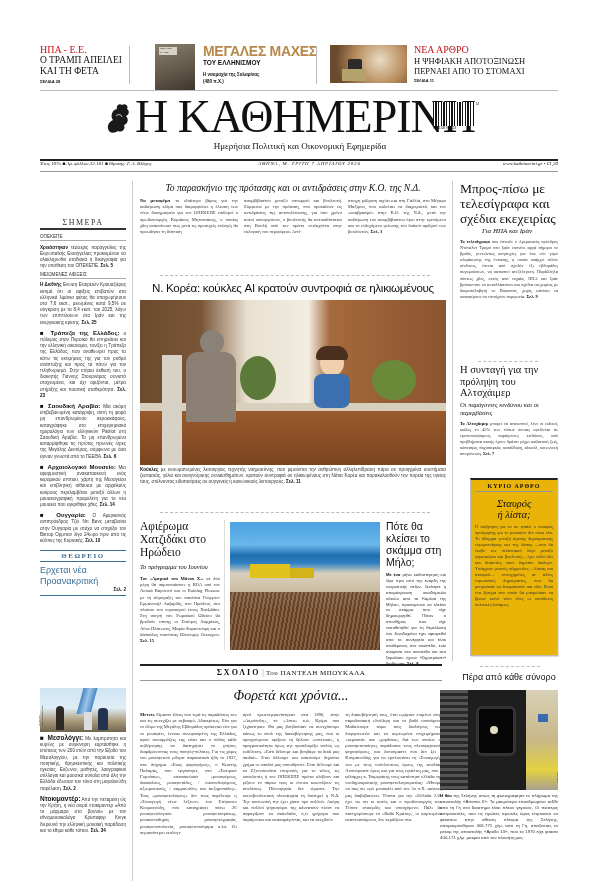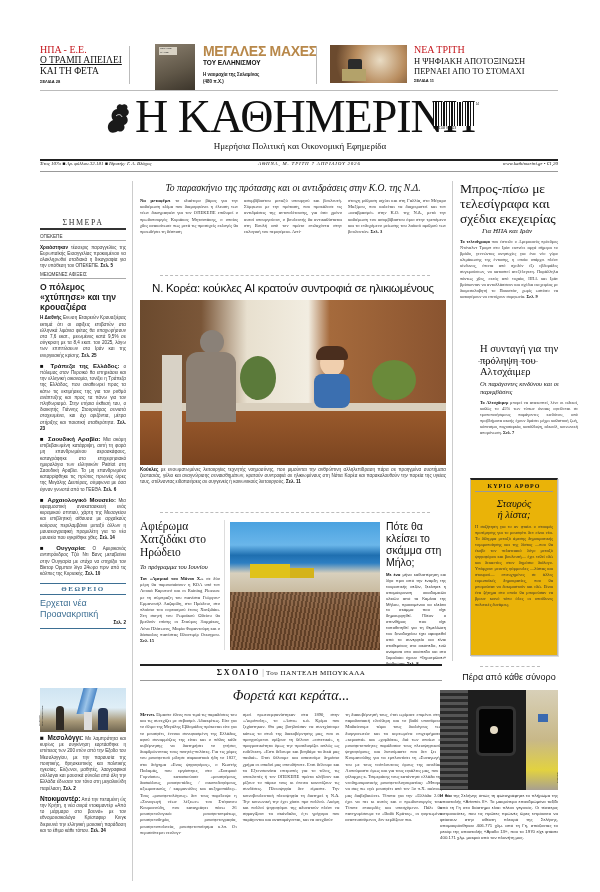--- a/index.html
+++ b/index.html
@@ -14,21 +14,21 @@
 .vline{position:absolute;width:1px;background:#bbb}
 .hline{position:absolute;height:1px;background:#999}
 .dash{position:absolute;height:0;border-top:1px dashed #bbb}
 .photo{position:absolute;overflow:hidden}
 </style>
 </head>
 <body>
 
 <div class="abs" style="left:40px;top:44px;width:90px;height:45px;">
   <div class="serif red" style="font-size:10px;line-height:11px;">ΗΠΑ - Ε.Ε.</div>
-  <div class="serif" style="font-size:9.5px;line-height:11px;text-decoration:underline;">Ο ΤΡΑΜΠ ΑΠΕΙΛΕΙ</div>
+  <div class="serif" style="font-size:9.5px;line-height:11px;">Ο ΤΡΑΜΠ ΑΠΕΙΛΕΙ</div>
   <div class="serif" style="font-size:9.5px;line-height:11px;">ΚΑΙ ΤΗ ΦΕΤΑ</div>
   <div class="sans" style="font-size:4px;font-weight:bold;margin-top:2px;">ΣΕΛΙΔΑ 28</div>
 </div>
 <div class="vline" style="left:129px;top:46px;height:38px;"></div>
 
 <div class="abs" style="left:155px;top:44px;width:140px;height:46px;">
   <div class="photo" style="left:0;top:0;width:40px;height:46px;background:linear-gradient(160deg,#8a7f6e,#5f5647 60%,#3c352b);">
     <div style="position:absolute;left:4px;top:3px;width:18px;height:8px;background:#d8d2c4;font-size:2.5px;color:#333;font-family:'Liberation Sans',sans-serif;line-height:4px;padding:0 1px;">ΜΕΓΑΛΕΣ ΜΑΧΕΣ</div>
   </div>
   <div class="sans" style="position:absolute;left:48px;top:0;font-size:14px;font-weight:bold;color:#b8884a;line-height:14px;white-space:nowrap;letter-spacing:-0.3px;">ΜΕΓΑΛΕΣ ΜΑΧΕΣ</div>
@@ -36,21 +36,21 @@
   <div class="sans" style="position:absolute;left:48px;top:28px;font-size:4.5px;font-weight:bold;">Η ναυμαχία της Σαλαμίνας</div>
   <div class="sans" style="position:absolute;left:48px;top:35px;font-size:4.5px;font-weight:bold;">(480 π.Χ.)</div>
 </div>
 
 <div class="vline" style="left:316px;top:46px;height:38px;"></div>
 <div class="abs" style="left:320px;top:44px;width:240px;height:46px;">
   <div class="photo" style="left:10px;top:1px;width:77px;height:38px;background:radial-gradient(circle at 65% 40%,#e9dcc4,#b88c5e 45%,#6b4a2e 80%);">
     <div style="position:absolute;left:18px;top:14px;width:14px;height:18px;background:#2b2b2b;border-radius:2px;"></div>
     <div style="position:absolute;left:12px;top:24px;width:24px;height:12px;background:#b3a26a;"></div>
   </div>
-  <div class="serif red" style="position:absolute;left:94px;top:0;font-size:10px;line-height:11px;">ΝΕΑ ΤΡΙΤΗ</div>
+  <div class="serif red" style="position:absolute;left:94px;top:0;font-size:10px;line-height:11px;">ΝΕΑ ΑΡΘΡΟ</div>
   <div class="serif" style="position:absolute;left:94px;top:12px;font-size:8.5px;line-height:10px;white-space:nowrap;">Η ΨΗΦΙΑΚΗ ΑΠΟΤΟΞΙΝΩΣΗ</div>
   <div class="serif" style="position:absolute;left:94px;top:22px;font-size:8.5px;line-height:10px;white-space:nowrap;">ΠΕΡΝΑΕΙ ΑΠΟ ΤΟ ΣΤΟΜΑΧΙ</div>
   <div class="sans" style="position:absolute;left:94px;top:34px;font-size:4px;font-weight:bold;">ΣΕΛΙΔΑ 11</div>
 </div>
 <div class="hline" style="left:40px;top:90px;width:518px;background:#bbb;"></div>
 
 <div class="abs" style="left:0;top:96px;width:600px;height:60px;">
   <svg class="abs" style="left:104px;top:6px;" width="28" height="32" viewBox="0 0 28 32">
     <path d="M6 30 C2 26 4 20 9 18 C6 14 8 8 13 7 C12 4 15 1 18 3 C21 1 25 4 23 7 C26 9 25 13 22 14 C25 17 24 22 20 23 C22 27 18 31 14 29 C11 31 8 31 6 30 Z" fill="#1a1a1a"></path>
     <path d="M12 14 C14 12 17 12 18 15" stroke="#fff" stroke-width="0.8" fill="none"></path>
@@ -75,21 +75,20 @@
   <div class="sans" style="text-align:center;font-size:8px;letter-spacing:1.5px;color:#333;font-family:'Liberation Serif',serif;">ΣΗΜΕΡΑ</div>
   <div style="height:1.5px;background:#333;margin-top:1px;"></div>
 
   <div style="margin-top:4px;">
     <div class="sans" style="font-size:4.6px;color:#333;border-bottom:1px solid #aaa;padding-bottom:1px;">ΟΠΕΚΕΠΕ</div>
     <div class="tiny" style="margin-top:4px;"><b>Χρειάστηκαν</b><span> τέσσερις παραγγελίες της Ευρωπαϊκής Εισαγγελίας προκειμένου να ολοκληρωθεί σταδιακά η δικογραφία για την υπόθεση του ΟΠΕΚΕΠΕ.</span> <span class="ref">Σελ. 5</span></div>
   </div>
 
   <div style="margin-top:3px;">
     <div class="sans" style="font-size:4.6px;color:#333;border-bottom:1px solid #aaa;padding-bottom:1px;">ΜΕΙΩΜΕΝΕΣ ΑΦΙΞΕΙΣ</div>
-    <div class="sans" style="font-size:8.6px;line-height:10px;margin-top:3px;font-weight:bold;color:#222;">Ο πόλεμος «χτύπησε» και την κρουαζιέρα</div>
     <div class="tiny" style="margin-top:3px;"><b>Η Διεθνής</b><span> Ενωση Εταιρειών Κρουαζιέρας εκτιμά ότι οι αφίξεις επιβατών στα ελληνικά λιμάνια φέτος θα υποχωρήσουν στα 7,6 εκατ., μειωμένες κατά 9,5% σε σύγκριση με τα 8,4 εκατ. του 2025, λόγω των επιπτώσεων στο Ιράν και της ενεργειακής κρίσης.</span> <span class="ref">Σελ. 25</span></div>
   </div>
 
   <div class="tiny" style="margin-top:4px;"><b style="font-size:6px;">■ <span>Τράπεζα της Ελλάδος:</span></b><span> ο πόλεμος στον Περσικό θα επηρεάσει και την ελληνική οικονομία, τονίζει η Τράπεζα της Ελλάδος, που αναθεωρεί προς τα κάτω τις εκτιμήσεις της για τον ρυθμό ανάπτυξης και προς τα πάνω για τον πληθωρισμό. Στην ετήσια έκθεσή του, ο διοικητής Γιάννης Στουρνάρας συνιστά στοχευμένα, και όχι οριζόντια, μέτρα στήριξης και ποιοτική σταθερότητα.</span> <span class="ref">Σελ. 23</span></div>
   <div class="tiny" style="margin-top:4px;"><b style="font-size:6px;">■ <span>Σαουδική Αραβία:</span></b><span> Μία ακόμη επιβεβαιωμένη κατάρριψη, αυτή τη φορά μη επανδρωμένου αεροσκάφους, καταγράφηκε στο επιχειρησιακό ημερολόγιο των ελληνικών Patriot στη Σαουδική Αραβία. Το μη επανδρωμένο καταρρίφθηκε τις πρώτες πρωινές ώρες της Μεγάλης Δευτέρας, σύμφωνα με όσα έγιναν γνωστά από το ΓΕΕΘΑ.</span> <span class="ref">Σελ. 6</span></div>
   <div class="tiny" style="margin-top:4px;"><b style="font-size:6px;">■ <span>Αρχαιολογικό Μουσείο:</span></b><span> Μια εφαρμοστική ανακατασκευή ενός κεραμικού σπιτιού, χάρτη της Μεσογείου και επιβλητική αίθουσα με αρχαϊκούς κούρους περιλαμβάνει μεταξύ άλλων η μουσειογραφική προμελέτη για το νέο μουσείο που εγκρίθηκε χθες.</span> <span class="ref">Σελ. 14</span></div>
   <div class="tiny" style="margin-top:4px;"><b style="font-size:6px;">■ <span>Ουγγαρία:</span></b><span> Ο Αμερικανός αντιπρόεδρος Τζέι Ντι Βανς μεταβαίνει στην Ουγγαρία με στόχο να στηρίξει τον Βίκτορ Ορμπαν λίγο 24ωρο πριν από τις κάλπες της Κυριακής.</span> <span class="ref">Σελ. 10</span></div>
 
   <div style="margin-top:6px;border-top:1.5px solid #3d6f93;border-bottom:1.5px solid #3d6f93;padding:1px 0 3px;">
     <div class="serif" style="text-align:center;font-size:7px;font-weight:bold;letter-spacing:1.5px;color:#3d6f93;border-bottom:1px solid #3d6f93;padding-bottom:1px;">ΘΕΩΡΕΙΟ</div>
@@ -157,37 +156,37 @@
   <div class="tiny" style="margin-top:4px;font-size:4.2px;line-height:5.9px;"><b>Με ένα</b><span> μήνα καθυστέρηση και λίγο πριν από την έναρξη της τουριστικής σεζόν, ξεκίνησε η απομάκρυνση οικοδομικών υλικών από τα Καμίνια της Μήλου, προκειμένου να κλείσει το σκάμμα που είχε δημιουργηθεί. Πλέον ο σπινθήρας που είχε τοποθετηθεί για τη θεμελίωση του ξενοδοχείου έχει αφαιρεθεί από το συνεργείο και είναι σταθεμένος στο οικόπεδο, ενώ ανάμεσα στο οικόπεδο και στο ξοραλιάκι έχουν «ξηρυτρώσει» διάβρωση.</span> <span class="ref">Σελ. 8</span></div>
 </div>
 
 <div class="hline" style="left:140px;top:664px;width:302px;background:#222;height:1.5px;"></div>
 <div class="abs" style="left:140px;top:668px;width:302px;text-align:center;font-size:8px;">
   <span class="serif" style="letter-spacing:2px;font-weight:bold;">ΣΧΟΛΙΟ</span>
   <span class="serif" style="color:#999;">|</span>
   <span class="serif" style="font-size:7px;letter-spacing:0.5px;">Του ΠΑΝΤΕΛΗ ΜΠΟΥΚΑΛΑ</span>
 </div>
 <div class="hline" style="left:140px;top:680px;width:302px;background:#999;"></div>
-<div class="abs serif" style="left:140px;top:688px;width:302px;text-align:center;font-size:14px;font-style:italic;">Φορετά και κεράτα...</div>
+<div class="abs serif" style="left:140px;top:688px;width:302px;text-align:center;font-size:14px;font-style:italic;">Φορετά και χρόνια...</div>
 <div class="abs" style="left:140px;top:712px;width:302px;display:flex;gap:6px;">
   <div class="tiny" style="flex:1;font-family:'Liberation Serif',serif;"><b>Μετνει.</b><span> Είμαστε έθνος που τιμά τις παραδόσεις του και τις συνεχίζει με σεβασμό. Αδιακρίτως. Είτε για το έθιμο της Μεγάλης Εβδομάδος πρόκειται είτε για το ρουσφέτι, έννοια συνυφασμένη της Ελλάδας, αφού συναρμόζεις της είναι και ο πόθος κάθε κυβέρνησης να διατηρήσει το γνήσιο, διαρθρώνοντας τους ποιητές-πελάτες. Για τις χάρες του ρουσφετιού μίλησε σαρκαστικά ήδη το 1837, στα διήγημα «Ενας ψηφοφόρος», ο Κωστής Παλαμάς, που εργάστηκε, στο «Σατιρικό Γυμνάσιο», κατασκεύασε «ρουσφέρους, δασκάλους, ρουσφετάδες, / οικοπεδοφόρους, αξιωματικούς, / καρμανιόλες και αυξημοπάδες». Τους «ρουσφετολόγους» δεν τους παρέλειψε η «Συναγωγή νέων λέξεων» του Στέφανου Κουμανούδη, που καταγράφει πάνω 26 ρουσφετολογικά: ρουσφετοπράτωρ, ρουσφετοθηρία, ρουσφετογραφία, ρουσφετοπολιτεία, ρουσφετοποίησμα κ.λπ. Οι περισσότεροι νεολογι-</span></div>
   <div class="tiny" style="flex:1;font-family:'Liberation Serif',serif;">σμοί πρωτοεμφανίστηκαν στα 1890, στην «Ακρόπολη», το «Αστυ» κ.ά. Κρίμα που ξεχάστηκαν. Θα μας βοηθούσαν να συνεχίσουμε κάπως το στυλ της διακυβέρνησης μας, που οι προηγούμενοι ορίζουν τη θέλουν «εστετικά», η πραγματικότητα όμως την προσδιορίζει απλώς ως ευθέλικτη. «Εστι θέλουμε και βοηθάμε τα δικά μας παιδιά». Ετσι θέλουμε και απαιτούμε δημόσιο χρήμα οι οπαδοί μας οπουδήποτε. Ετσι θέλουμε και τα Εξτενσιονάτα επιτροπές για το τέλος, τις υποκλοπές ή τον ΟΠΕΚΕΠΕ πρώτα κλέβουν και ρίξουν το πάρκο τους κι έπειτα κανονίζουν τις συνδέσεις. Πλειοψηφία δεν είμαστε. Την κοινοβουλευτική πλειοψηφία τη διατηρεί η Ν.Δ. Την κοινωνική την έχει χάσει προ πολλού. Ακόμη και πολλοί ψηφοφόροι της αδυνατούν πλέον να σφραγίζουν τα σκάνδαλα, ό,τι γρήγορα που παράγονται και αναπαράγονται, και να ανεχθούν</div>
   <div class="tiny" style="flex:1;font-family:'Liberation Serif',serif;">τη διακυβέρνησή τους, έτσι ωρίμανε επιμένει στην παραδοσιακή ελεύθερη και το βαθύ υποσύρεια. Μαθαίνουμε τώρα τους διαλόγους των διοργανωτών και τα κερτωμένα επιχειρήματα, «κεραστά» και «χορδάτα», διά των οποίων οι ρουσφετοποίητες παράδοσαν τους πλειοψηφικούς ψηφοφόρους, και λυπούμαστε που δεν ζει ο Κουμανούδης για να εμπλουτίσει τη «Συναγωγή» του με τους νεόπλουτους όρους της ανοδίας. Λυπούμαστε όμως και για τους εφιάλτες μας, που ο φίλαρχος κ. Τσιμεράκης τους κατάντησε ελλάδα της νεοδημοκρατικής ρουσφετολογοκρατίας: «Μπορώ να σας πω εγώ ρουσφέτι από τον 5ο π.Χ. αιώνα», μας διαβεβαιώνει. Τίποτα για την «Ελλάδα 2.0» έχει να πει κι αυτός και ο πρωθυπουργός του. Τίποτε επικερδές και υποσχόμενο. Πάλι θα πανηγυρίσουμε το «Βαθύ Κράτος», οι φορτωμένα αναπτυσσόμενοι, δεν κερδίζουν πια.</div>
 </div>
 
 <div class="vline" style="left:452px;top:181px;height:480px;background:#ccc;"></div>
 
 <div class="abs" style="left:460px;top:181px;width:98px;">
   <div class="serif" style="font-size:13.5px;line-height:15px;">Μπρος-πίσω με τελεσίγραφα και σχέδια εκεχειρίας</div>
   <div class="serif" style="font-size:7px;font-style:italic;margin-top:1px;margin-left:22px;">Για ΗΠΑ και Ιράν</div>
   <div class="tiny" style="margin-top:4px;font-family:'Liberation Serif',serif;font-size:4.4px;line-height:6.1px;"><b>Το τελεσίγραφο</b><span> που έστειλε ο Αμερικανός πρόεδρος Ντόναλντ Τραμπ στο Ιράν εκπνέει αργά σήμερα το βράδυ, γεννώντας ανησυχίες για ένα νέο γύρο κλιμάκωσης της έντασης, η οποία υπάρχει πλέον κίνδυνος, έπειτα από σχεδόν έξι εβδομάδες συγκρούσεων, να καταστεί ανεξέλεγκτη. Παράλληλα πάντως χθες, εκτός από τυχαία, ΗΠΑ και Ιράν βρίσκονταν να ανταλλάσσουν και σχέδια εκεχειρίας με διαμεσολαβητή το Πακιστάν, χωρίς ωστόσο να καταφέρουν να επιτύχουν συμφωνία.</span> <span class="ref">Σελ. 9</span></div>
 </div>
 <div class="dash" style="left:478px;top:361px;width:60px;"></div>
 
-<div class="abs" style="left:460px;top:343px;width:98px;margin-left:20px;">
+<div class="abs" style="left:460px;top:364px;width:98px;">
   <div class="serif" style="font-size:10.5px;line-height:11.5px;">Η συνταγή για την πρόληψη του Αλτσχάιμερ</div>
   <div class="serif" style="font-size:6.5px;font-style:italic;margin-top:2px;line-height:8px;">Οι παράγοντες κινδύνου και οι παρεμβάσεις</div>
   <div class="tiny" style="margin-top:4px;font-family:'Liberation Serif',serif;font-size:4.4px;line-height:6.1px;"><b>Το Αλτσχάιμερ</b><span> μπορεί να ανακοπτεί, λένε οι ειδικοί, καθώς το 45% των τύπων άνοιας οφείλεται σε τροποποιήσιμους παράγοντες κινδύνου, από προβλήματα ακοής έχουν δράσει μέχρι καθιστική ζωή, κάπνισμα, παχυσαρκία, κατάθλιψη, αλκοόλ, κοινωνική απομόνωση.</span> <span class="ref">Σελ. 7</span></div>
 </div>
 
 <div class="abs" style="left:470px;top:478px;width:88px;height:178px;border:1px solid #bbb;border-top:2px solid #222;background:#eab308;box-shadow:1px 1px 0 #ddd;padding:3px 4px;">
   <div class="serif" style="text-align:center;font-size:6px;font-weight:bold;letter-spacing:1px;border-bottom:1px solid #999;padding-bottom:2px;">ΚΥΡΙΟ ΑΡΘΡΟ</div>
   <div class="serif" style="text-align:center;font-size:10.5px;font-style:italic;line-height:11px;margin-top:6px;">Σταυρός</div>
   <div class="serif" style="text-align:center;font-size:10.5px;font-style:italic;line-height:11px;">ή λίστα;</div>
   <div class="tiny" style="margin-top:4px;font-family:'Liberation Serif',serif;font-size:4.4px;line-height:6px;">Η συζήτηση για το αν φταίει ο σταυρός προτίμησης για το ρουσφέτι δεν είναι νέα. Το δίλημμα μεταξύ άμεσης δημοκρατικής νομιμοποίησης και της λίστας —που θα έκοβε τον πελατειακό λόγο μεταξύ ψηφοφόρου και βουλευτή— έχει τεθεί εδώ και δεκαετίες στον δημόσιο διάλογο. Υπάρχουν μεικτές φόρμουλες —λίστας και σταυρού— επιτυχημένες σε άλλες ευρωπαϊκές δημοκρατίες, που θα μπορούσαν να δοκιμαστούν και εδώ. Είναι ένα ζήτημα στο οποίο θα μπορούσαν να βρουν κοινό τόπο όλες οι υπεύθυνες πολιτικές δυνάμεις.</div>

